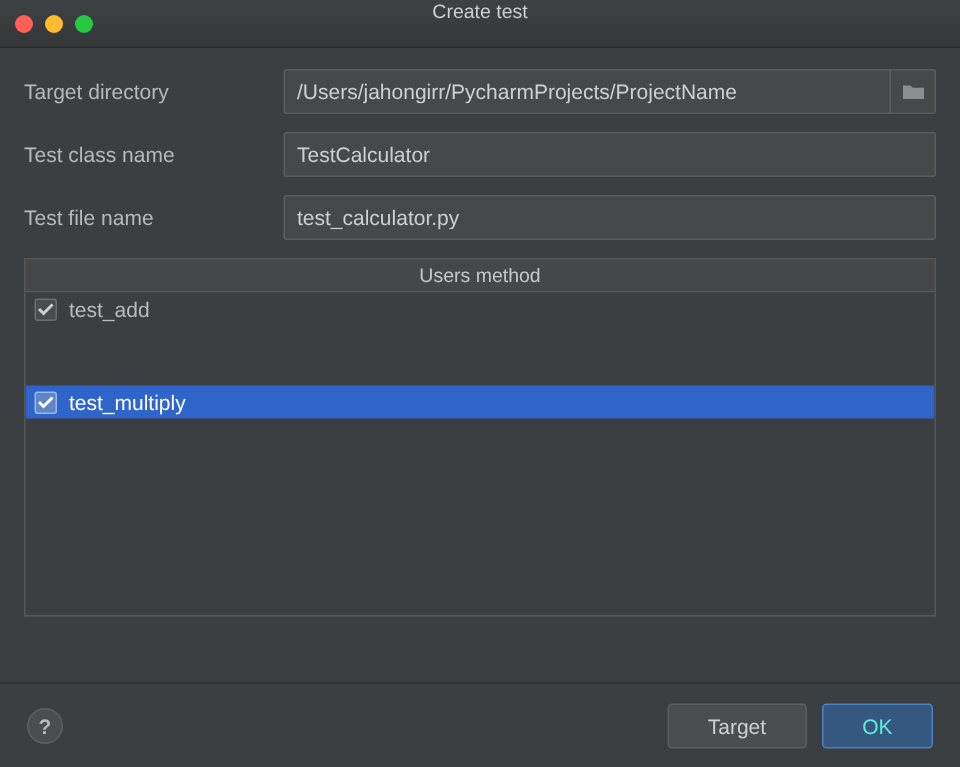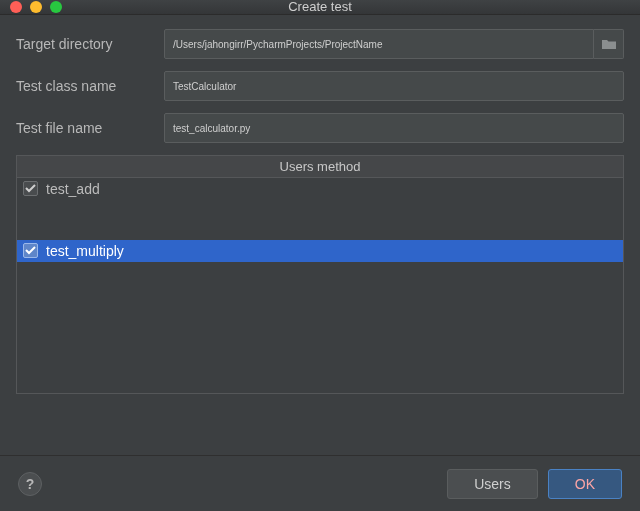--- a/index.html
+++ b/index.html
@@ -6,25 +6,25 @@
   body {
     background: #3c3f41;
     font-family: -apple-system, "Helvetica Neue", Arial, sans-serif;
     font-size: 13px;
     color: #bbbbbb;
     width: 640px;
     height: 511px;
     overflow: hidden;
   }
   .titlebar {
-    height: 15px;
+    height: 32px;
     background: linear-gradient(#3f4244, #343638);
     border-bottom: 1px solid #2b2b2b;
     display: flex;
-    align-items: flex-end;
+    align-items: flex-start;
     position: relative;
   }
   .traffic-lights {
     display: flex;
     gap: 8px;
     position: absolute;
     left: 10px;
     top: 50%;
     transform: translateY(-50%);
   }
@@ -39,38 +39,39 @@
     color: #cfcfcf;
     font-size: 13px;
   }
   .content {
     padding: 14px 16px 10px 16px;
   }
   .form-row {
     display: flex;
     align-items: center;
     margin-bottom: 12px;
+    gap: 25px;
   }
   .form-label {
     width: 148px;
     color: #b8b8b8;
     font-size: 14px;
   }
   .field-wrap {
     flex: 1;
     display: flex;
     align-items: stretch;
   }
   .text-input {
     flex: 1;
     background: #45494a;
     border: 1px solid #5a5d5e;
     color: #cfcfcf;
     padding: 6px 8px;
-    font-size: 10px;
+    font-size: 14px;
     border-radius: 2px;
     outline: none;
     height: 30px;
   }
   .browse-btn {
     width: 30px;
     height: 30px;
     background: #45494a;
     border: 1px solid #5a5d5e;
     border-left: none;
@@ -95,21 +96,21 @@
   }
   .method-list {
     border: 1px solid #555759;
     border-top: none;
     height: 216px;
     background: #3c3f41;
     overflow-y: auto;
   }
   .method-item {
     display: flex;
-    align-items: flex-start;
+    align-items: flex-end;
     padding: 3px 6px;
     gap: 8px;
     font-size: 14px;
     cursor: pointer;
   }
   .method-item.selected {
     background: #2f65ca;
     color: #ffffff;
     margin-top: 40px;
   }
@@ -157,21 +158,21 @@
     border-radius: 3px;
     border: 1px solid #5a5d5e;
     background: #4b4e50;
     color: #cfcfcf;
     cursor: pointer;
     margin-left: 10px;
   }
   .btn.primary {
     background: #365880;
     border-color: #4a82c4;
-    color: #fca5a5;
+    color: #5eead4;
   }
   .method-label { user-select: none; }
 </style>
 </head>
 <body>
 
 <div class="titlebar">
   <div class="traffic-lights">
     <div class="traffic-light tl-close"></div>
     <div class="traffic-light tl-min"></div>
@@ -228,15 +229,15 @@
           <span class="method-label">test_multiply</span>
         </div>
       </div>
   </div>
 
 </div>
 
 <div class="footer">
   <div class="help-btn">?</div>
   <div class="spacer"></div>
-  <button class="btn">Users</button>
+  <button class="btn">Target</button>
   <button class="btn primary">OK</button>
 </div>
 
 </body></html>

